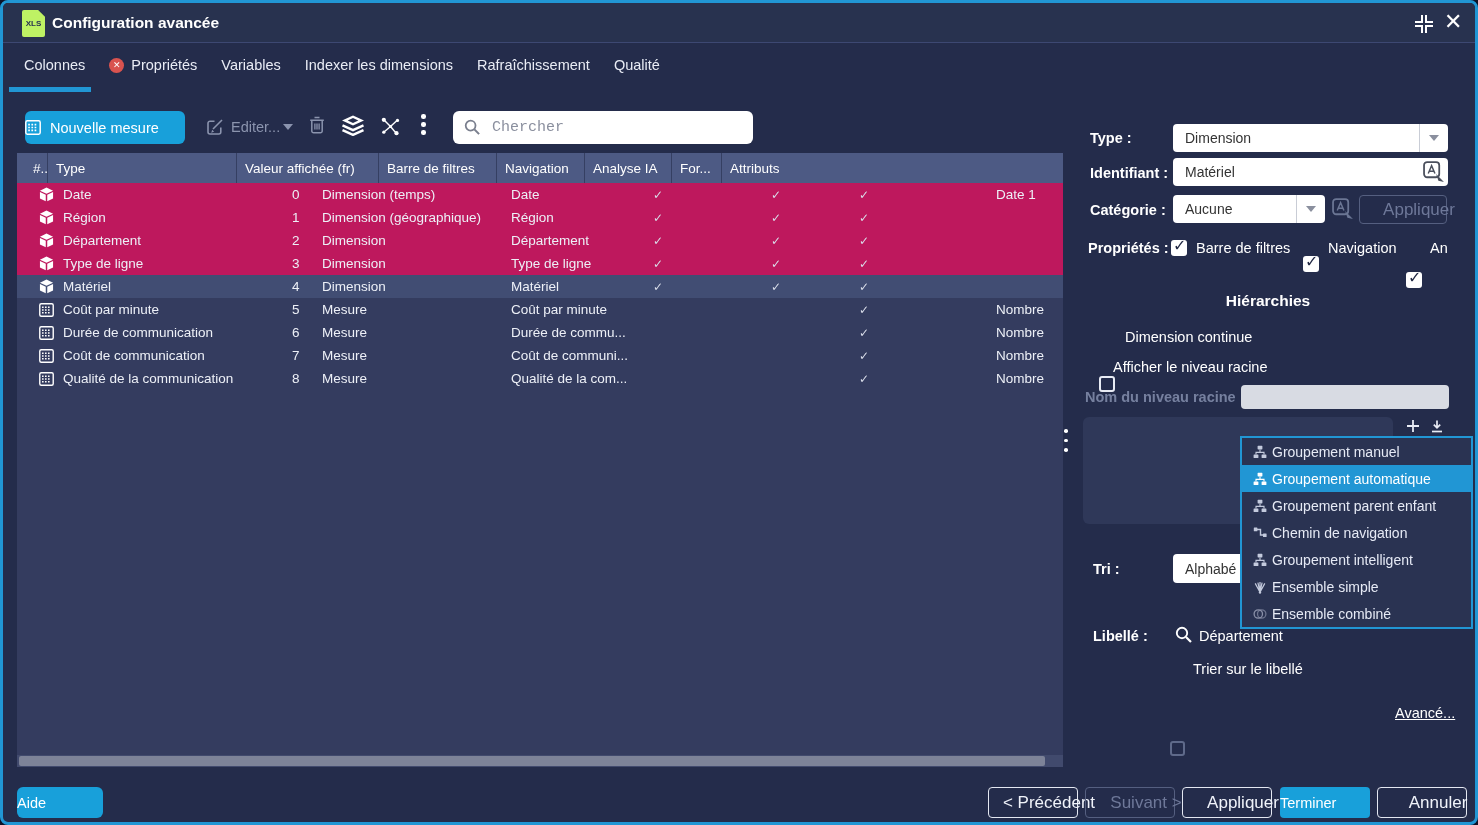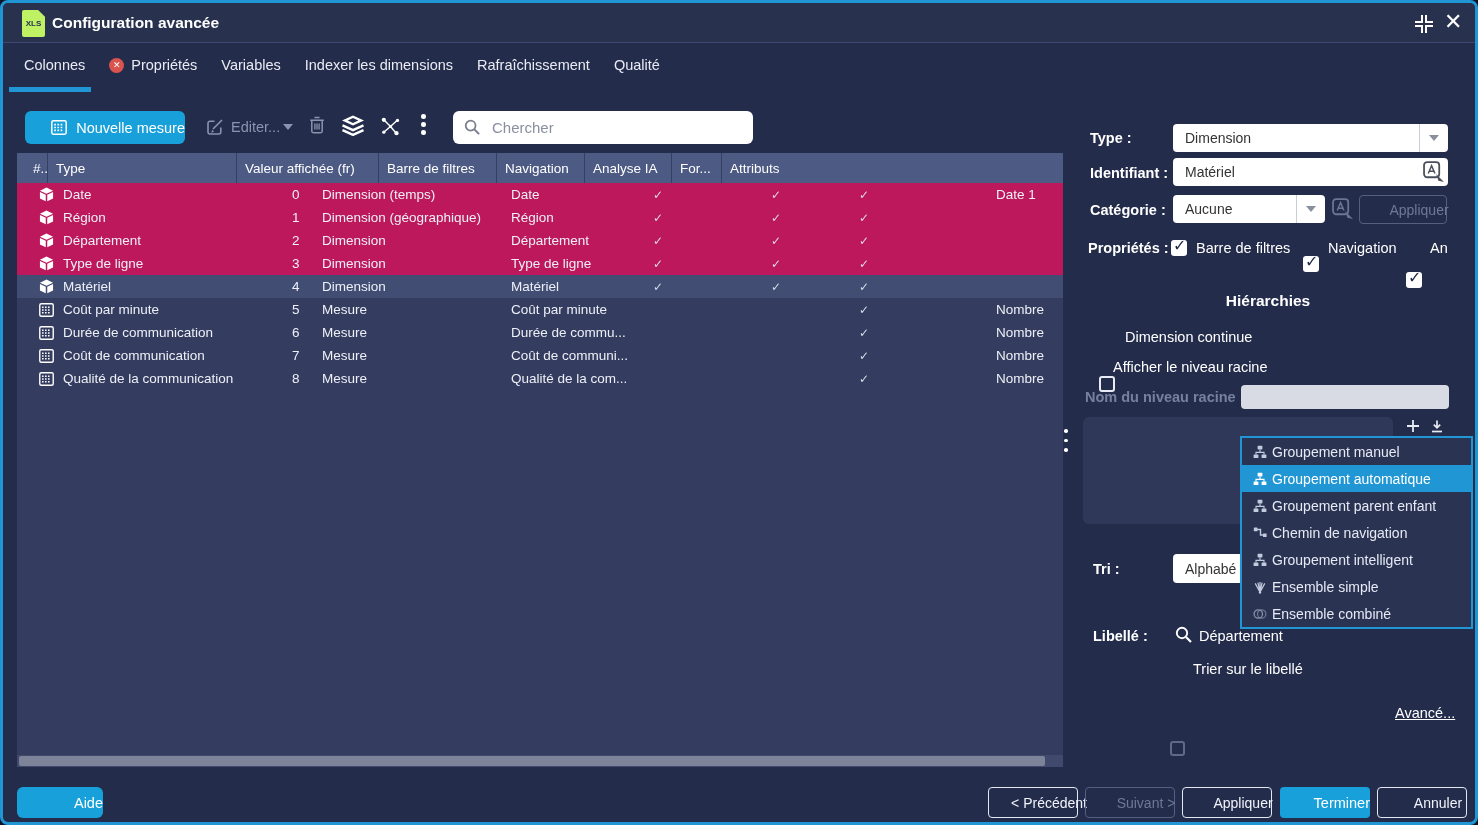--- a/index.html
+++ b/index.html
@@ -10,28 +10,28 @@
   .titlebar{left:0;top:0;width:100%;height:40px;background:#28324f;border-bottom:1px solid #3d4872;box-sizing:border-box;}
   .xls-icon{left:19px;top:7px;width:23px;height:27px;background:#bef264;border-radius:2px;display:flex;align-items:center;justify-content:center;font-size:8px;font-weight:bold;color:#273150;clip-path:polygon(0 0,70% 0,100% 25%,100% 100%,0 100%);}
   .wtitle{left:49px;top:11px;font-size:15.5px;font-weight:bold;color:#fff;white-space:nowrap;}
   .winctl{color:#fff;cursor:pointer;}
   
   .tabs{left:21px;top:54px;display:flex;gap:24px;align-items:center;font-size:14.5px;color:#e9ecf5;}
   .tab{display:flex;gap:7px;align-items:center;cursor:pointer;white-space:nowrap;}
   .err-badge{width:15px;height:15px;border-radius:50%;background:#d9534f;color:#fff;font-size:9px;font-weight:bold;display:flex;align-items:center;justify-content:center;}
   .tab-underline{left:6px;top:84px;width:82px;height:5px;background:#2196d4;}
   
-  .btn-primary{background:#18a0da;color:#fff;border-radius:6px;display:flex;align-items:center;justify-content:flex-end;gap:9px;font-size:14.5px;cursor:pointer;}
+  .btn-primary{background:#18a0da;color:#fff;border-radius:6px;display:flex;align-items:center;justify-content:flex-start;gap:9px;font-size:14.5px;cursor:pointer;}
   .tool-gray{color:#8b94ae;}
   .tool-white{color:#fff;}
   .caret-down{width:0;height:0;border-left:5px solid transparent;border-right:5px solid transparent;border-top:6px solid #8b94ae;}
   .kebab{display:flex;flex-direction:column;gap:3.5px;}
   .kebab i{width:4.5px;height:4.5px;border-radius:50%;background:#fff;}
   .search-box{left:450px;top:108px;width:300px;height:33px;background:#fff;border-radius:6px;display:flex;align-items:center;padding:0 11px;box-sizing:border-box;gap:9px;color:#7a7f8e;}
-  .search-box input{border:none;outline:none;font-size:15px;color:#333;width:100%;background:transparent;font-family:Liberation Sans, sans-serif;}
+  .search-box input{border:none;outline:none;font-size:15px;color:#333;width:100%;background:transparent;font-family:Liberation Mono, monospace;}
   .search-box input::placeholder{color:#8a8f9e;}
   
   .table{left:14px;top:150px;width:1046px;height:614px;background:#343c5f;}
   .thead{display:flex;height:30px;background:#4d5a84;font-size:13.5px;color:#fff;}
   .th{display:flex;align-items:center;padding-left:8px;box-sizing:border-box;border-left:1px solid rgba(25,31,58,.45);white-space:nowrap;overflow:hidden;cursor:pointer;}
   .th:first-child{border-left:none;padding-left:16px;}
   .c1{width:267px;}.c2{width:30px;}.c3{width:189px;}.c4{width:142px;}.c5{width:118px;}.c6{width:88px;}.c7{width:87px;}.c8{width:50px;}.c9{width:75px;}
   .tr{display:flex;height:23px;font-size:13.5px;color:#edf0f7;cursor:pointer;}
   .tr.dim{background:#be185d;}
   .tr.selected{background:#414d73;}
@@ -55,21 +55,21 @@
   .cb{width:16px;height:16px;border-radius:3px;position:relative;box-sizing:border-box;cursor:pointer;flex:none;}
   .cb.on{background:#fff;}
   .cb.on::after{content:"\2713";position:absolute;left:2px;top:-4px;color:#1d2440;font-weight:bold;font-size:16px;}
   .cb.off{border:2px solid #e8ebf4;background:transparent;}
   .cb.dis-on{border:2px solid #6b7490;background:transparent;}
   .cb.dis-on::after{content:"\2713";position:absolute;left:1px;top:-6px;color:#6b7490;font-weight:bold;font-size:15px;}
   .cb.dis-off{border:2px solid #5f6a8a;background:transparent;width:15px;height:15px;}
   .cblabel{font-size:14.5px;color:#fff;white-space:nowrap;}
   .disfield{background:#d8dbe3;border-radius:4px;}
   .listbox{left:1080px;top:414px;width:310px;height:107px;background:#2f3859;border-radius:6px;}
-  .btn-outline{border:1px solid #e4e8f2;border-radius:4px;color:#f0f3fa;display:flex;align-items:center;justify-content:center;font-size:14px;background:transparent;box-sizing:border-box;cursor:pointer;white-space:nowrap;padding-left:32px;}
+  .btn-outline{border:1px solid #e4e8f2;border-radius:4px;color:#f0f3fa;display:flex;align-items:center;justify-content:center;font-size:17px;background:transparent;box-sizing:border-box;cursor:pointer;white-space:nowrap;padding-left:32px;}
   .btn-outline.disabled{border-color:#555f80;color:#6e7899;}
   .link{color:#fff;text-decoration:underline;font-size:14.5px;cursor:pointer;}
   
   .menu{left:1237px;top:433px;width:233px;background:#2a3352;border:2px solid #2196d4;box-sizing:border-box;z-index:10;}
   .menu-item{height:27px;display:flex;align-items:center;gap:5px;padding-left:11px;font-size:14px;color:#e6eaf5;cursor:pointer;white-space:nowrap;}
   .menu-item.selected{background:#2196d4;color:#fff;}
   .mi{width:14px;height:14px;flex:none;color:#c3cadd;}
   .menu-item.selected .mi{color:#fff;}
   .mi.dim2{color:#8a90a8;}
   svg{display:block;}

